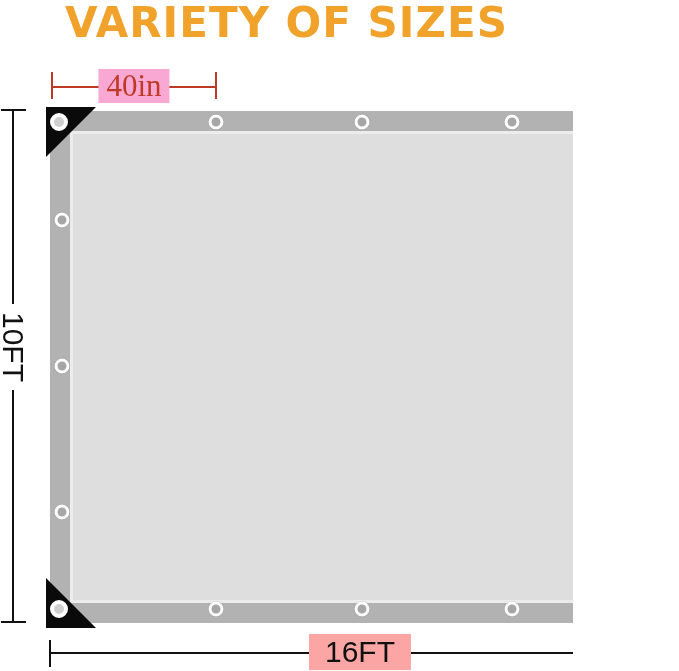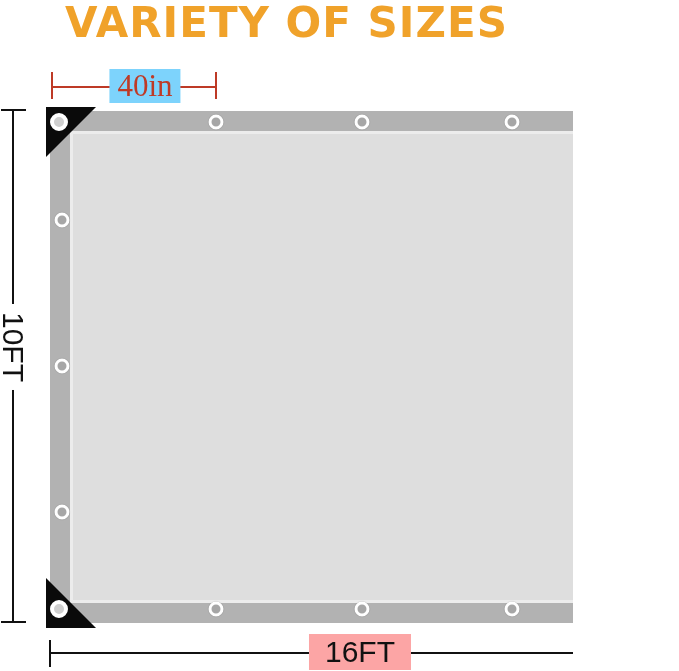--- a/index.html
+++ b/index.html
@@ -45,23 +45,23 @@
     width:18px;height:18px;border:4.5px solid var(--ring-color);
     background:var(--hole-corner);
   }
 
   
   .dim40-line{position:absolute;left:51px;top:86px;width:166px;height:2px;background:var(--dim-red);}
   .dim40-tick{position:absolute;top:72px;width:2px;height:27px;background:var(--dim-red);}
   .dim40-tick.left{left:51px;}
   .dim40-tick.right{left:215px;}
   .dim40-label{
-    position:absolute;left:145px;top:86px;transform:translate(-50%,-50%);
+    position:absolute;left:134px;top:86px;transform:translate(-50%,-50%);
     font-family:"Liberation Serif",serif;font-size:31px;color:var(--dim-red);
-    background:#7dd3fc;padding:0 8px;line-height:34px;white-space:nowrap;z-index:3;
+    background:#f9a8d4;padding:0 8px;line-height:34px;white-space:nowrap;z-index:3;
   }
 
   
   .dimH-line{position:absolute;left:12px;top:110px;width:2px;height:513px;background:var(--dim-dark);}
   .dimH-tick{position:absolute;left:1px;width:25px;height:2px;background:var(--dim-dark);}
   .dimH-tick.top{top:109px;}
   .dimH-tick.bottom{top:621px;}
   .dimH-label{
     position:absolute;left:13px;top:347px;transform:translate(-50%,-50%) rotate(90deg);
     font-size:30px;color:var(--dim-dark);background:#fff;padding:0 8px;

